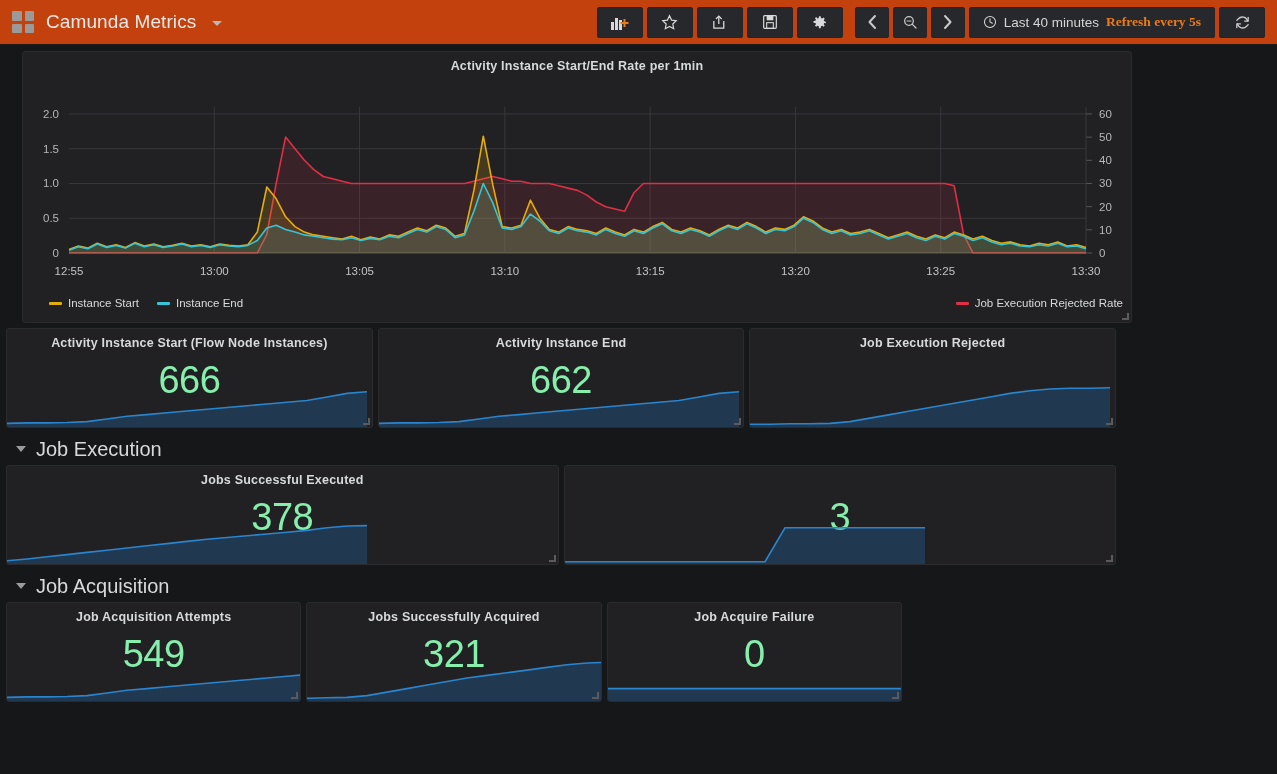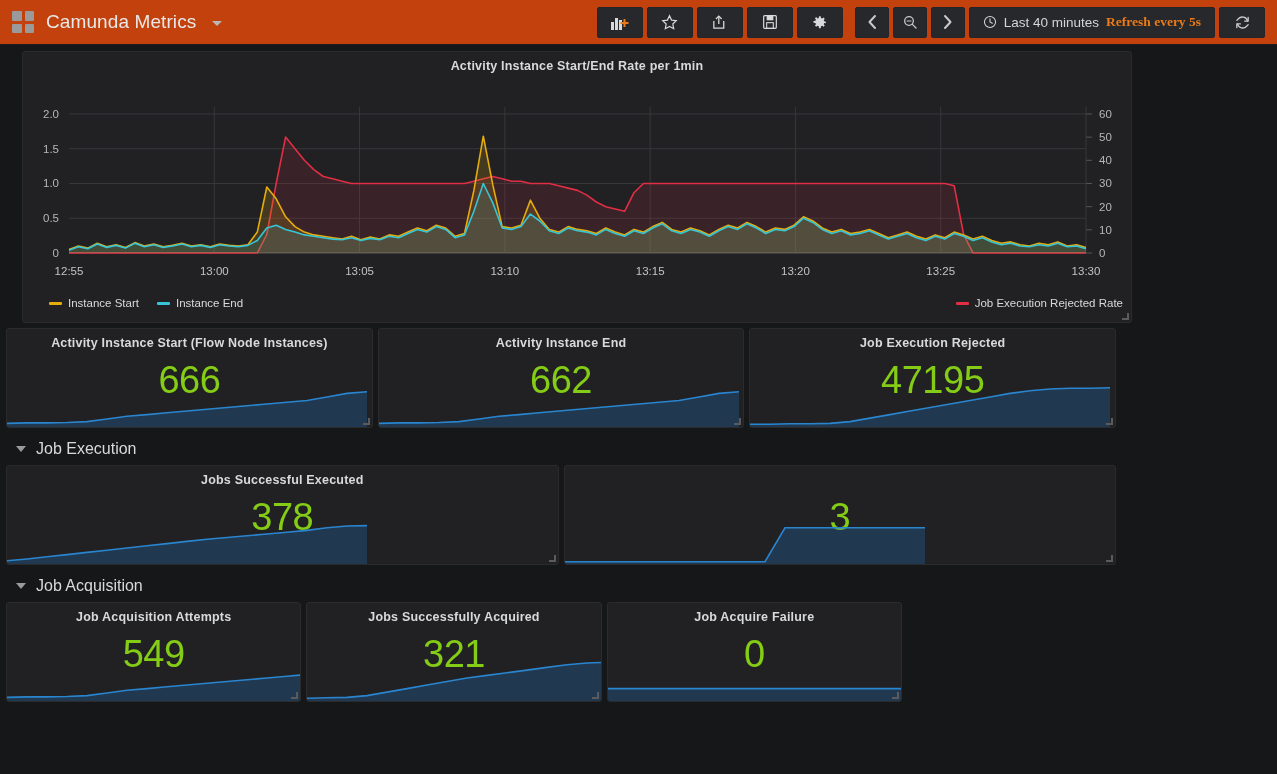--- a/index.html
+++ b/index.html
@@ -97,32 +97,32 @@
   
   .row-header {
     display: flex; align-items: center; gap: 10px;
     height: 32px; padding-left: 10px; margin-top: 4px;
     cursor: pointer;
   }
   .row-chevron {
     width: 0; height: 0; border-left: 5px solid transparent;
     border-right: 5px solid transparent; border-top: 6px solid #9a9b9c;
   }
-  .row-title { color: #d8d9da; font-size: 16px; font-weight: 400; }
+  .row-title { color: #d8d9da; font-size: 20px; font-weight: 400; }
 
   
   .stat-row { display: flex; gap: 5px; margin-bottom: 5px; }
   .stat-panel { flex: 1; height: 100px; overflow: hidden; }
   .stat-value-wrap {
     position: absolute; left: 0; right: 0; top: 24px;
     display:flex; align-items:center; justify-content:center;
     height: 48px;
   }
   .stat-value {
-    color: #84cc16; font-size: 38px; font-weight: 400;
+    color: #86efac; font-size: 38px; font-weight: 400;
     font-family: "Liberation Sans", sans-serif; letter-spacing: -0.5px; margin-top: 7px;
   }
   .spark { position:absolute; left:0; right:0; bottom:0; height: 46px; display:block; }
 </style>
 </head>
 <body>
 
 <div class="app">
 
   <div class="navbar">
@@ -305,23 +305,20 @@
           <span class="stat-value">662</span>
         </div>
         <svg class="spark" viewBox="0 0 360 46" preserveAspectRatio="none">
             <path d="M0.0 42.4 L20.0 41.9 L40.0 41.9 L60.0 41.5 L80.0 40.6 L100.0 38.0 L120.0 35.3 L140.0 33.6 L160.0 31.8 L180.0 30.0 L200.0 28.3 L220.0 26.5 L240.0 24.8 L260.0 23.0 L280.0 21.2 L300.0 19.5 L320.0 16.0 L340.0 12.4 L360.0 10.7 L360 46 L0 46 Z" fill="rgba(31,120,193,0.28)"></path>
             <path d="M0.0 42.4 L20.0 41.9 L40.0 41.9 L60.0 41.5 L80.0 40.6 L100.0 38.0 L120.0 35.3 L140.0 33.6 L160.0 31.8 L180.0 30.0 L200.0 28.3 L220.0 26.5 L240.0 24.8 L260.0 23.0 L280.0 21.2 L300.0 19.5 L320.0 16.0 L340.0 12.4 L360.0 10.7" fill="none" stroke="#2a85cf" stroke-width="1.6" vector-effect="non-scaling-stroke"></path>
           </svg>
         <div class="resize-handle"></div>
       </div>
       <div class="panel stat-panel">
         <div class="panel-title">Job Execution Rejected</div>
-        <div class="stat-value-wrap">
-          <span class="stat-value">47195</span>
-        </div>
         <svg class="spark" viewBox="0 0 360 46" preserveAspectRatio="none">
             <path d="M0.0 43.2 L20.0 43.2 L40.0 42.8 L60.0 42.8 L80.0 42.4 L100.0 40.6 L120.0 37.1 L140.0 33.6 L160.0 30.0 L180.0 26.5 L200.0 23.0 L220.0 19.5 L240.0 16.0 L260.0 12.4 L280.0 9.8 L300.0 8.0 L320.0 7.2 L340.0 7.2 L360.0 6.7 L360 46 L0 46 Z" fill="rgba(31,120,193,0.28)"></path>
             <path d="M0.0 43.2 L20.0 43.2 L40.0 42.8 L60.0 42.8 L80.0 42.4 L100.0 40.6 L120.0 37.1 L140.0 33.6 L160.0 30.0 L180.0 26.5 L200.0 23.0 L220.0 19.5 L240.0 16.0 L260.0 12.4 L280.0 9.8 L300.0 8.0 L320.0 7.2 L340.0 7.2 L360.0 6.7" fill="none" stroke="#2a85cf" stroke-width="1.6" vector-effect="non-scaling-stroke"></path>
           </svg>
         <div class="resize-handle"></div>
       </div>
     </div>
 
     <div class="row-header">
       <span class="row-chevron"></span>

